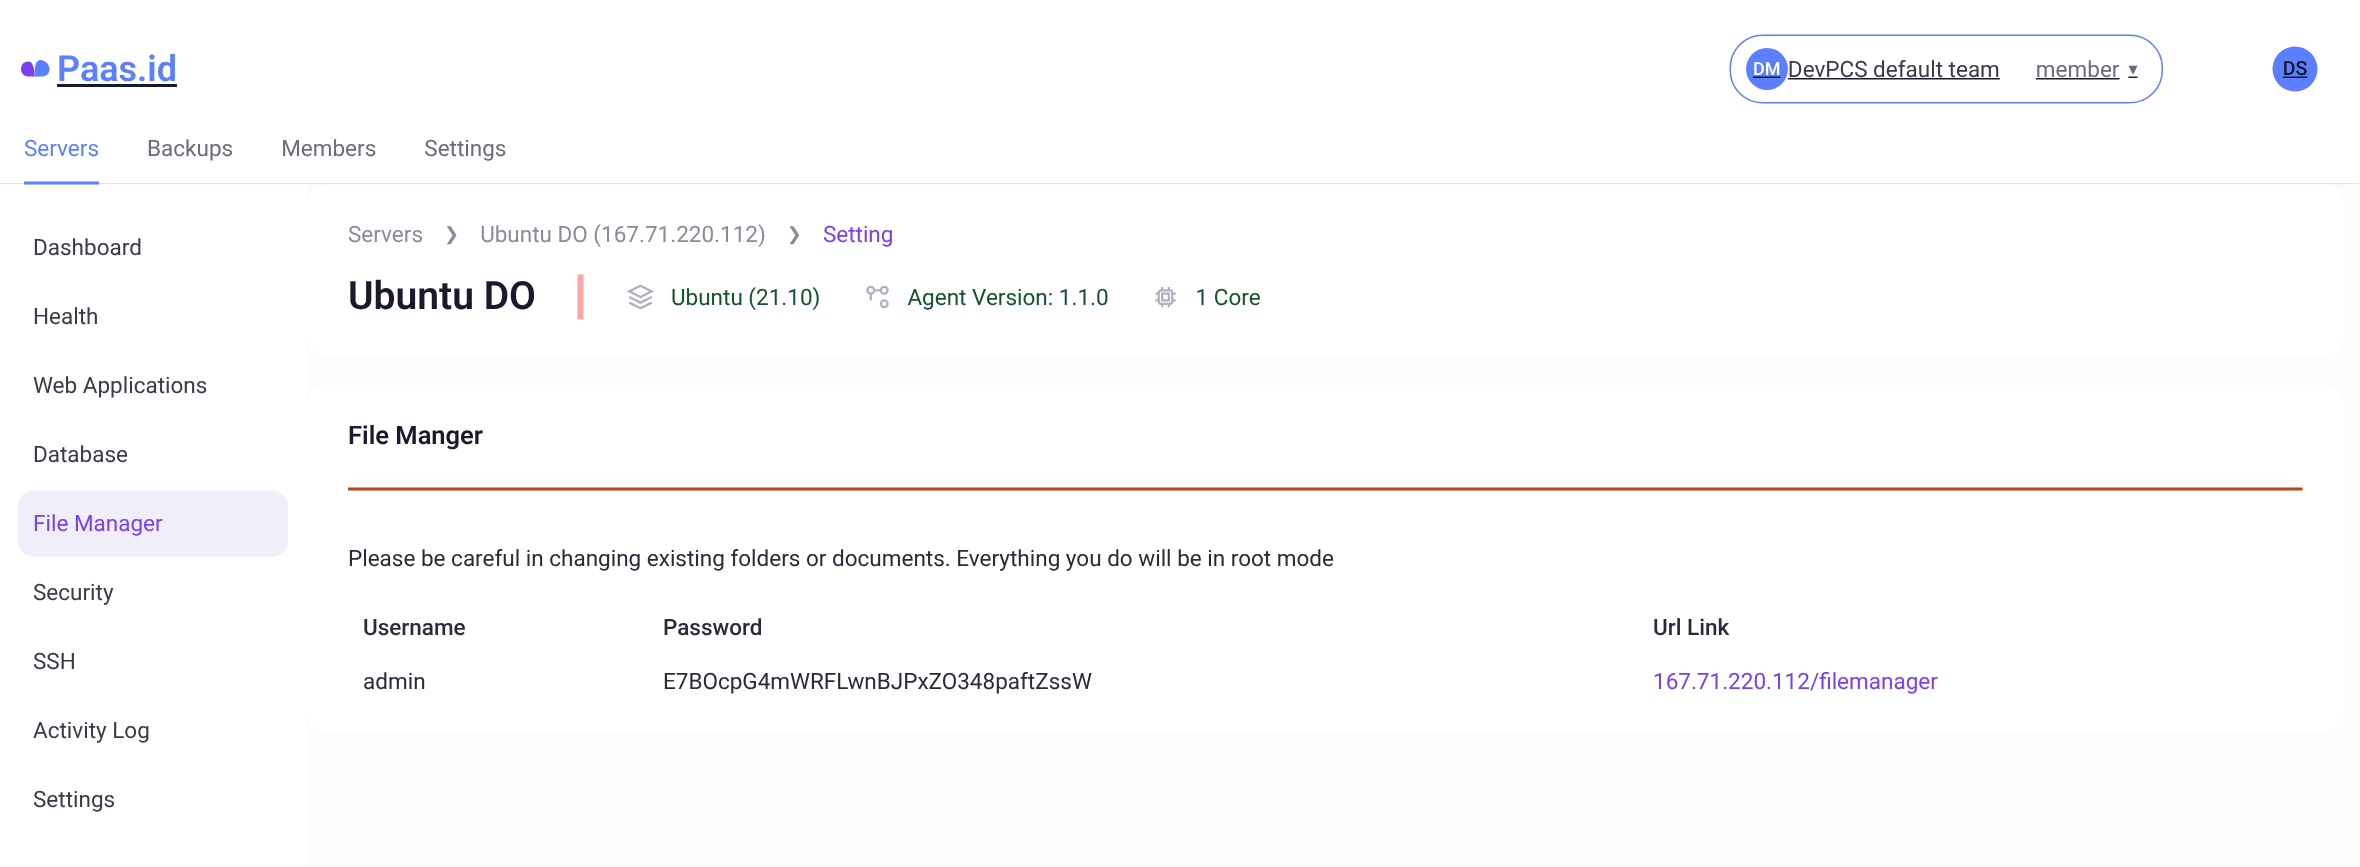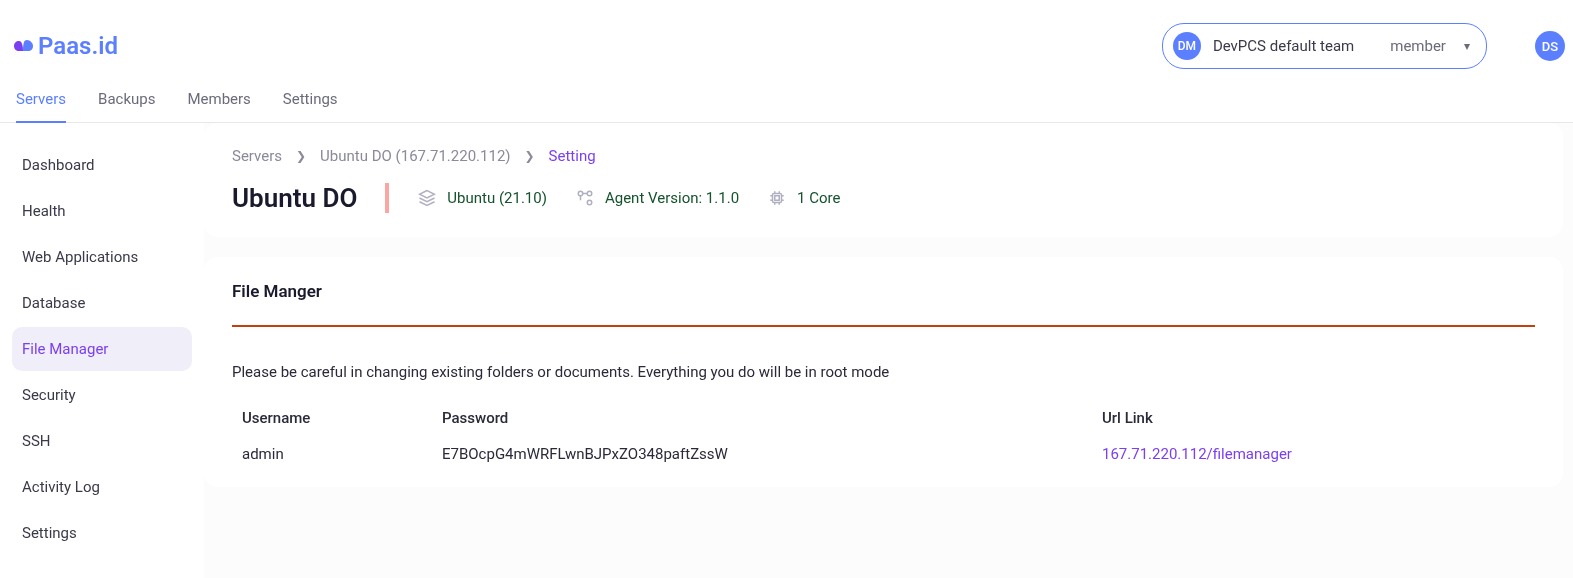--- a/index.html
+++ b/index.html
@@ -10,22 +10,23 @@
   width: 1573px;
   height: 578px;
   overflow: hidden;
 }
 
 
 .header {
   display: flex;
   align-items: center;
   justify-content: space-between;
-  padding: 20px 8px 0 12px;
+  padding: 20px 28px 0 12px;
   height: 72px;
+  text-decoration: underline;
 }
 .logo {
   display: flex;
   align-items: center;
   gap: 4px;
   font-size: 24px;
   font-weight: 600;
   color: #5b7fff;
 }
 .logo-icon {
@@ -35,21 +36,21 @@
 }
 .logo-icon svg { display: block; }
 .header-right {
   display: flex;
   align-items: center;
   gap: 48px;
 }
 .team-selector {
   display: flex;
   align-items: center;
-  gap: 12px;
+  gap: 0;
   border: 1px solid #5b7fff;
   border-radius: 22px;
   padding: 8px 16px 8px 10px;
   cursor: pointer;
 }
 .team-badge {
   width: 28px;
   height: 28px;
   border-radius: 50%;
   background: #5b7fff;
@@ -72,27 +73,28 @@
 .team-chevron {
   color: #6b6b7b;
   font-size: 12px;
   margin-left: 6px;
 }
 .user-avatar {
   width: 30px;
   height: 30px;
   border-radius: 50%;
   background: #5b7fff;
-  color: #ffffff;
+  color: #0f172a;
   display: flex;
   align-items: center;
   justify-content: center;
   font-size: 13px;
   font-weight: 500;
   cursor: pointer;
+  margin-left: 25px;
 }
 
 
 .top-nav {
   display: flex;
   gap: 32px;
   padding: 12px 16px 0 16px;
   border-bottom: 1px solid #e8e8ec;
 }
 .top-nav-item {

